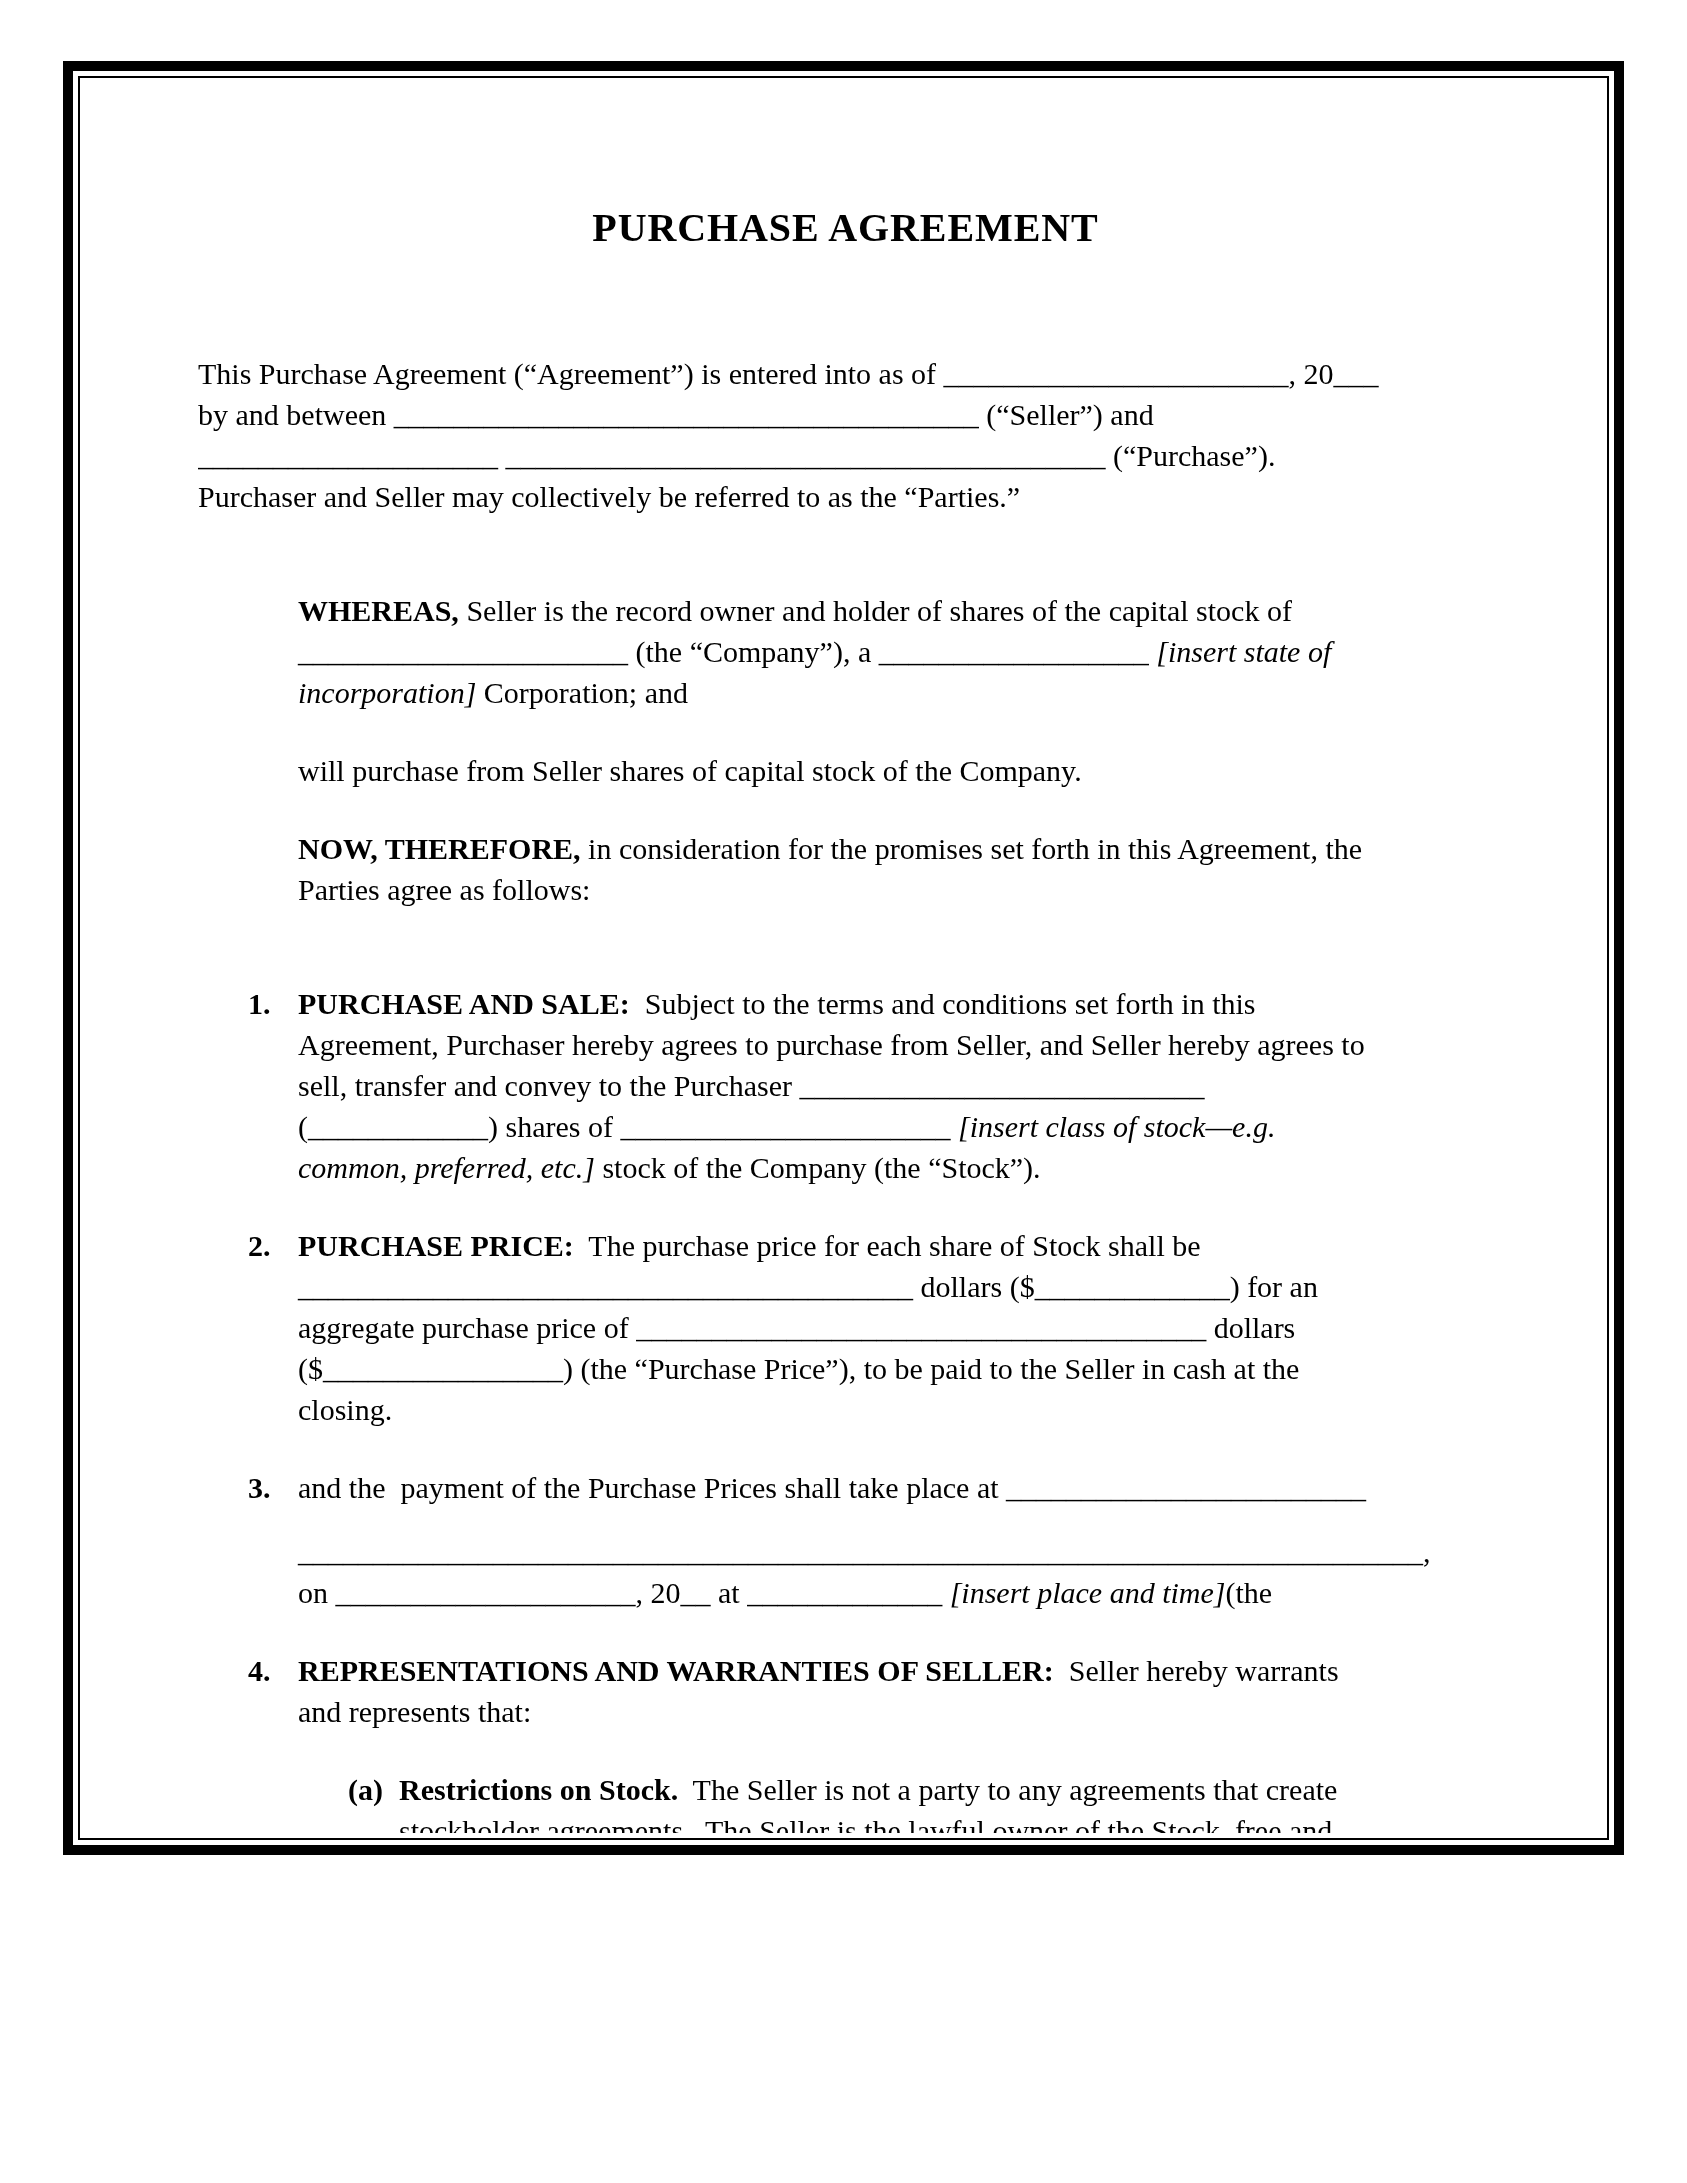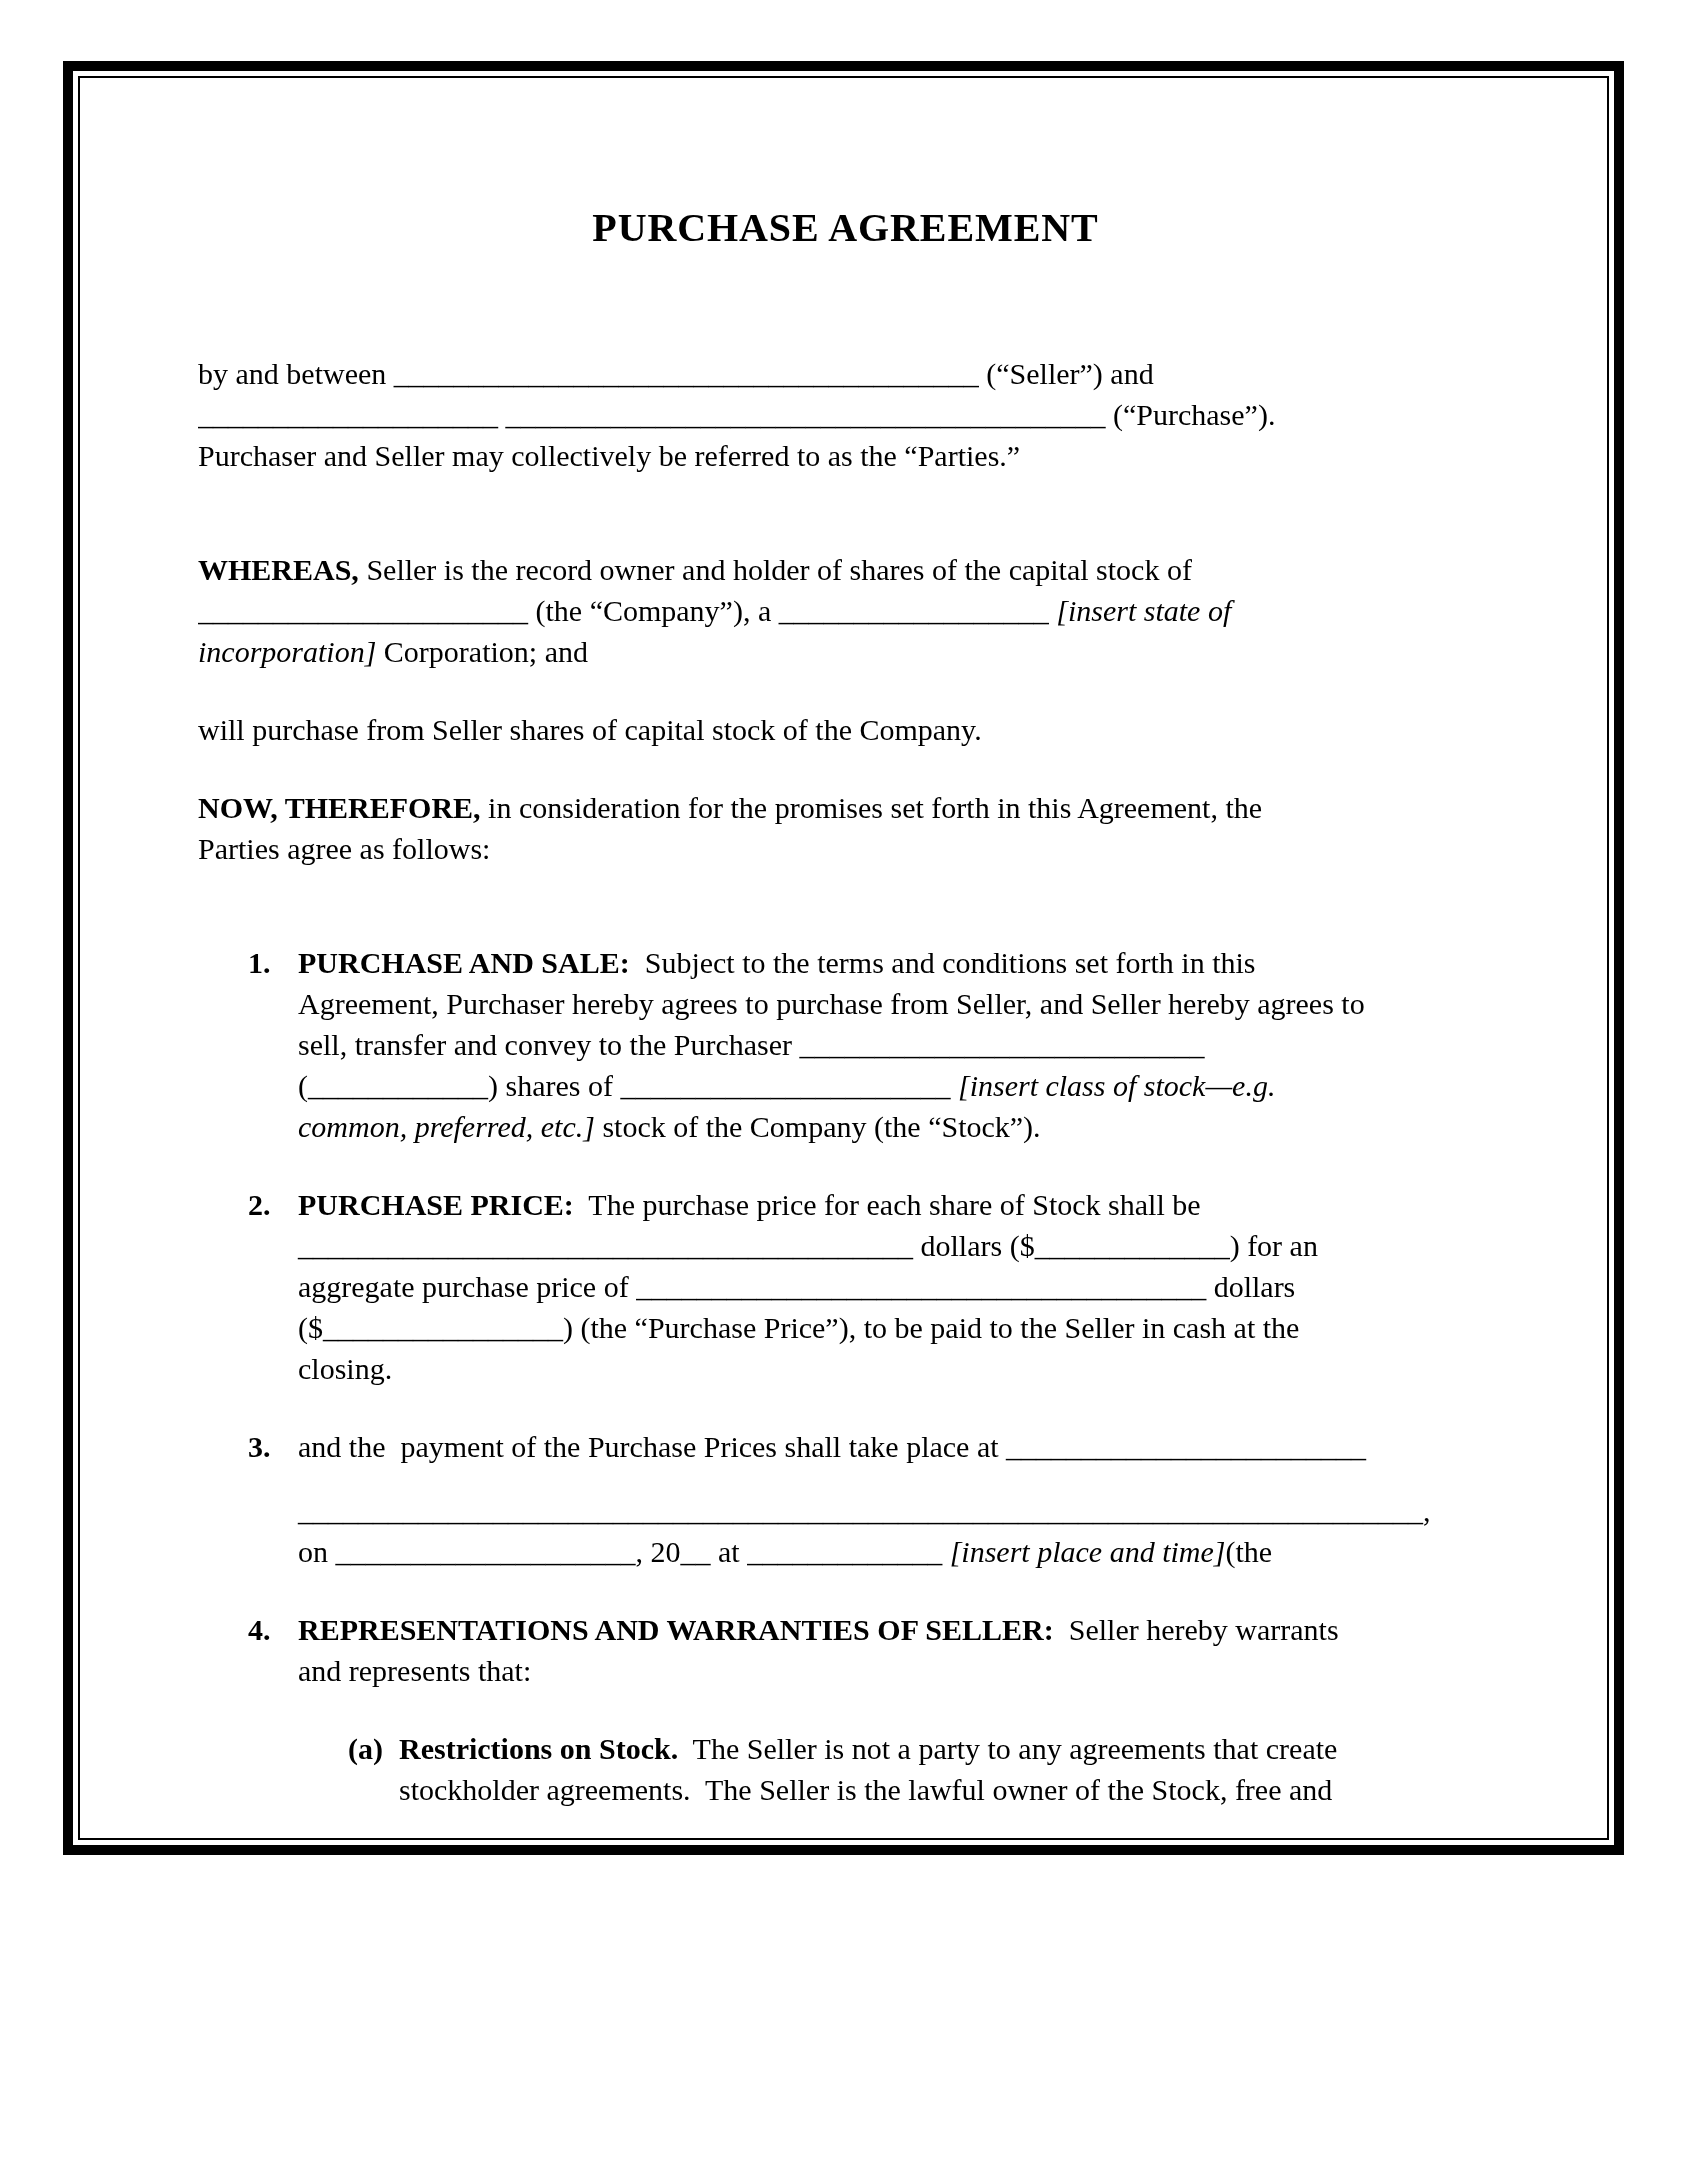--- a/index.html
+++ b/index.html
@@ -15,21 +15,21 @@
   .frame-inner{width:100%;height:100%;border:2.6px solid #000;box-sizing:border-box;}
   .content{
     position:absolute;top:79px;left:198px;right:194px;bottom:83px;
     overflow:hidden;font-size:30px;line-height:41px;
   }
   .title{
     margin-top:128px;margin-bottom:105px;
     text-align:center;font-weight:bold;font-size:40px;letter-spacing:0.9px;
   }
   .block{margin-bottom:37px;}
-  .para.ind1{}
+  .para.ind1{margin-left:100px;}
   [data-name="intro-paragraph"]{margin-bottom:73px;}
   [data-name="now-therefore"]{margin-bottom:73px;}
   .item{display:flex;}
   .item.lvl1{padding-left:50px;}
   .item.lvl1 .label{flex:0 0 50px;font-weight:bold;}
   .item.lvl2{padding-left:150px;}
   .item.lvl2 .label{flex:0 0 51px;font-weight:bold;}
   .item .body{flex:1;min-width:0;}
   .line{min-height:41px;white-space:pre-wrap;}
   .line.gap{margin-top:23px;}
@@ -40,20 +40,21 @@
 <body>
 
 <div class="page" data-name="document-page">
   <div class="frame" data-name="page-border-outer">
     <div class="frame-inner" data-name="page-border-inner"></div>
   </div>
   <div class="content" data-name="document-content">
     <div class="title" data-name="document-title">PURCHASE AGREEMENT</div>
     <div data-name="document-blocks">
         <div class="block para ind0" data-name="intro-paragraph">
+          <div class="line" data-name="text-line"><span class="" data-name="text-run">This Purchase Agreement (“Agreement”) is entered into as of _______________________, 20___</span></div>
           <div class="line" data-name="text-line"><span class="" data-name="text-run">by and between _______________________________________ (“Seller”) and</span></div>
           <div class="line" data-name="text-line"><span class="" data-name="text-run">____________________ ________________________________________ (“Purchase”).</span></div>
           <div class="line" data-name="text-line"><span class="" data-name="text-run">Purchaser and Seller may collectively be referred to as the “Parties.”</span></div>
         </div>
         <div class="block para ind1" data-name="whereas-recital-1">
           <div class="line" data-name="text-line"><span class="b " data-name="text-run">WHEREAS,</span><span class="" data-name="text-run"> Seller is the record owner and holder of shares of the capital stock of</span></div>
           <div class="line" data-name="text-line"><span class="" data-name="text-run">______________________ (the “Company”), a __________________ </span><span class="i" data-name="text-run">[insert state of</span></div>
           <div class="line" data-name="text-line"><span class="i" data-name="text-run">incorporation]</span><span class="" data-name="text-run"> Corporation; and</span></div>
         </div>
         <div class="block para ind1" data-name="whereas-recital-2">

